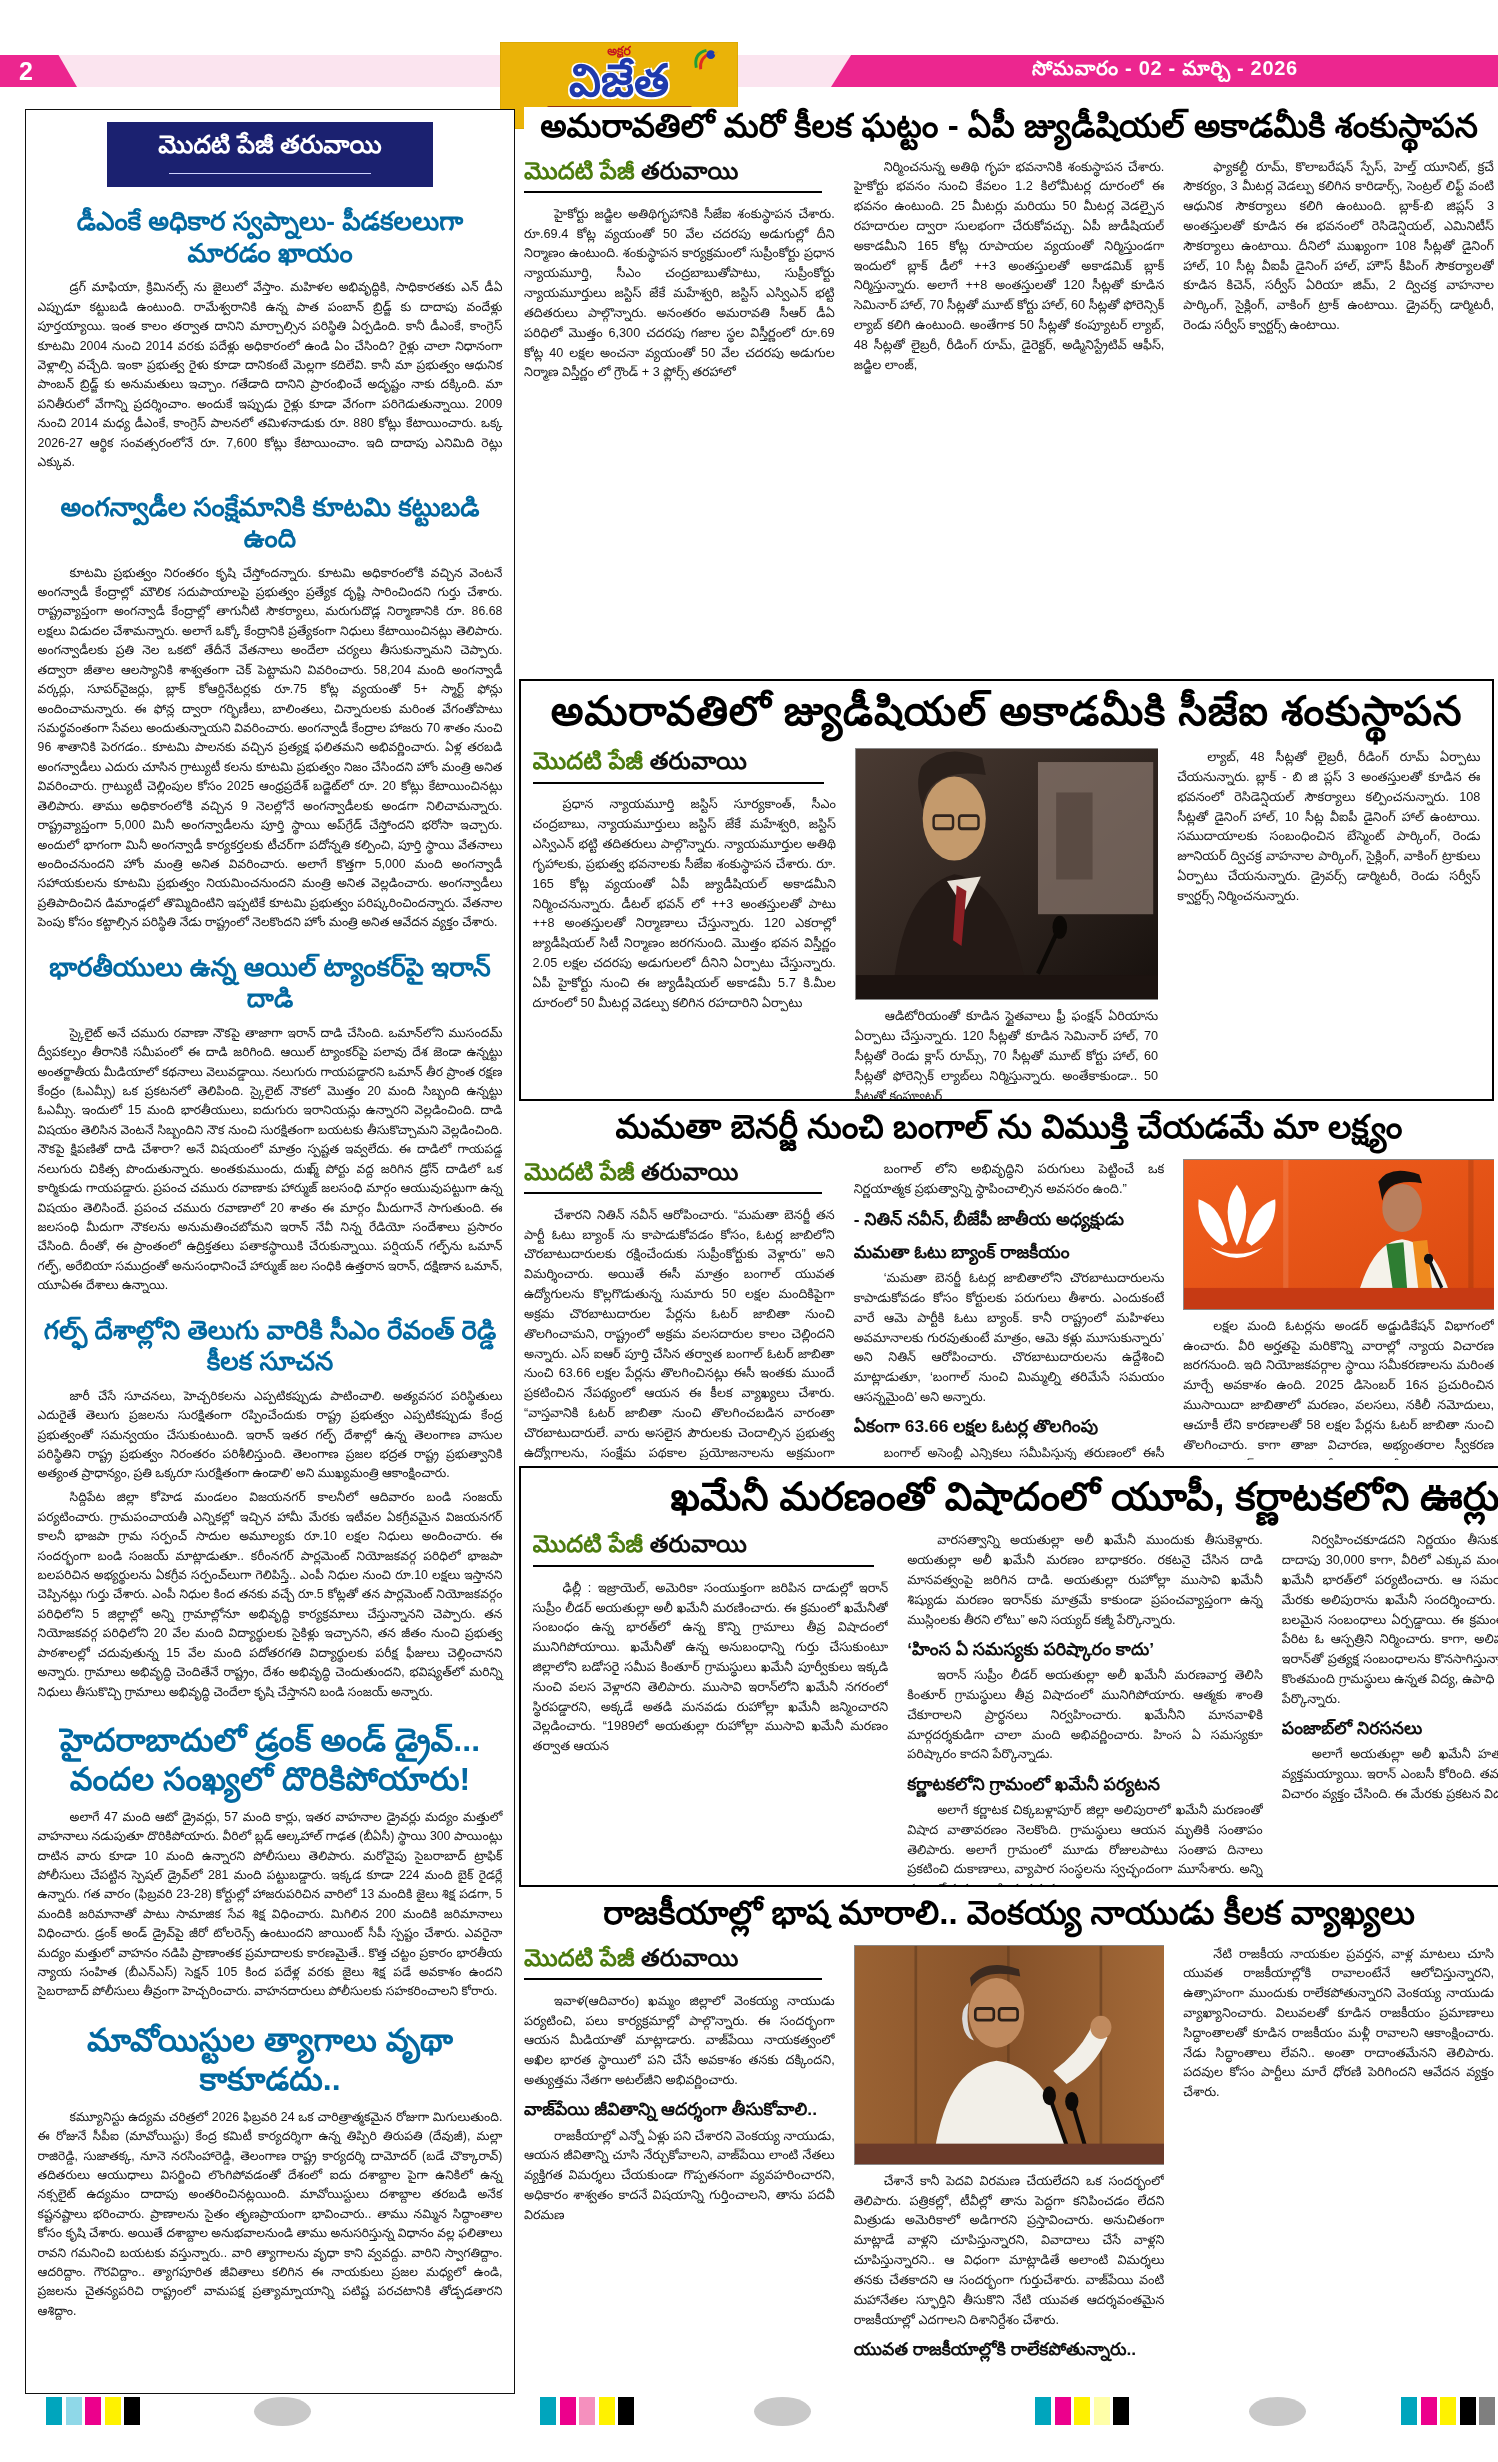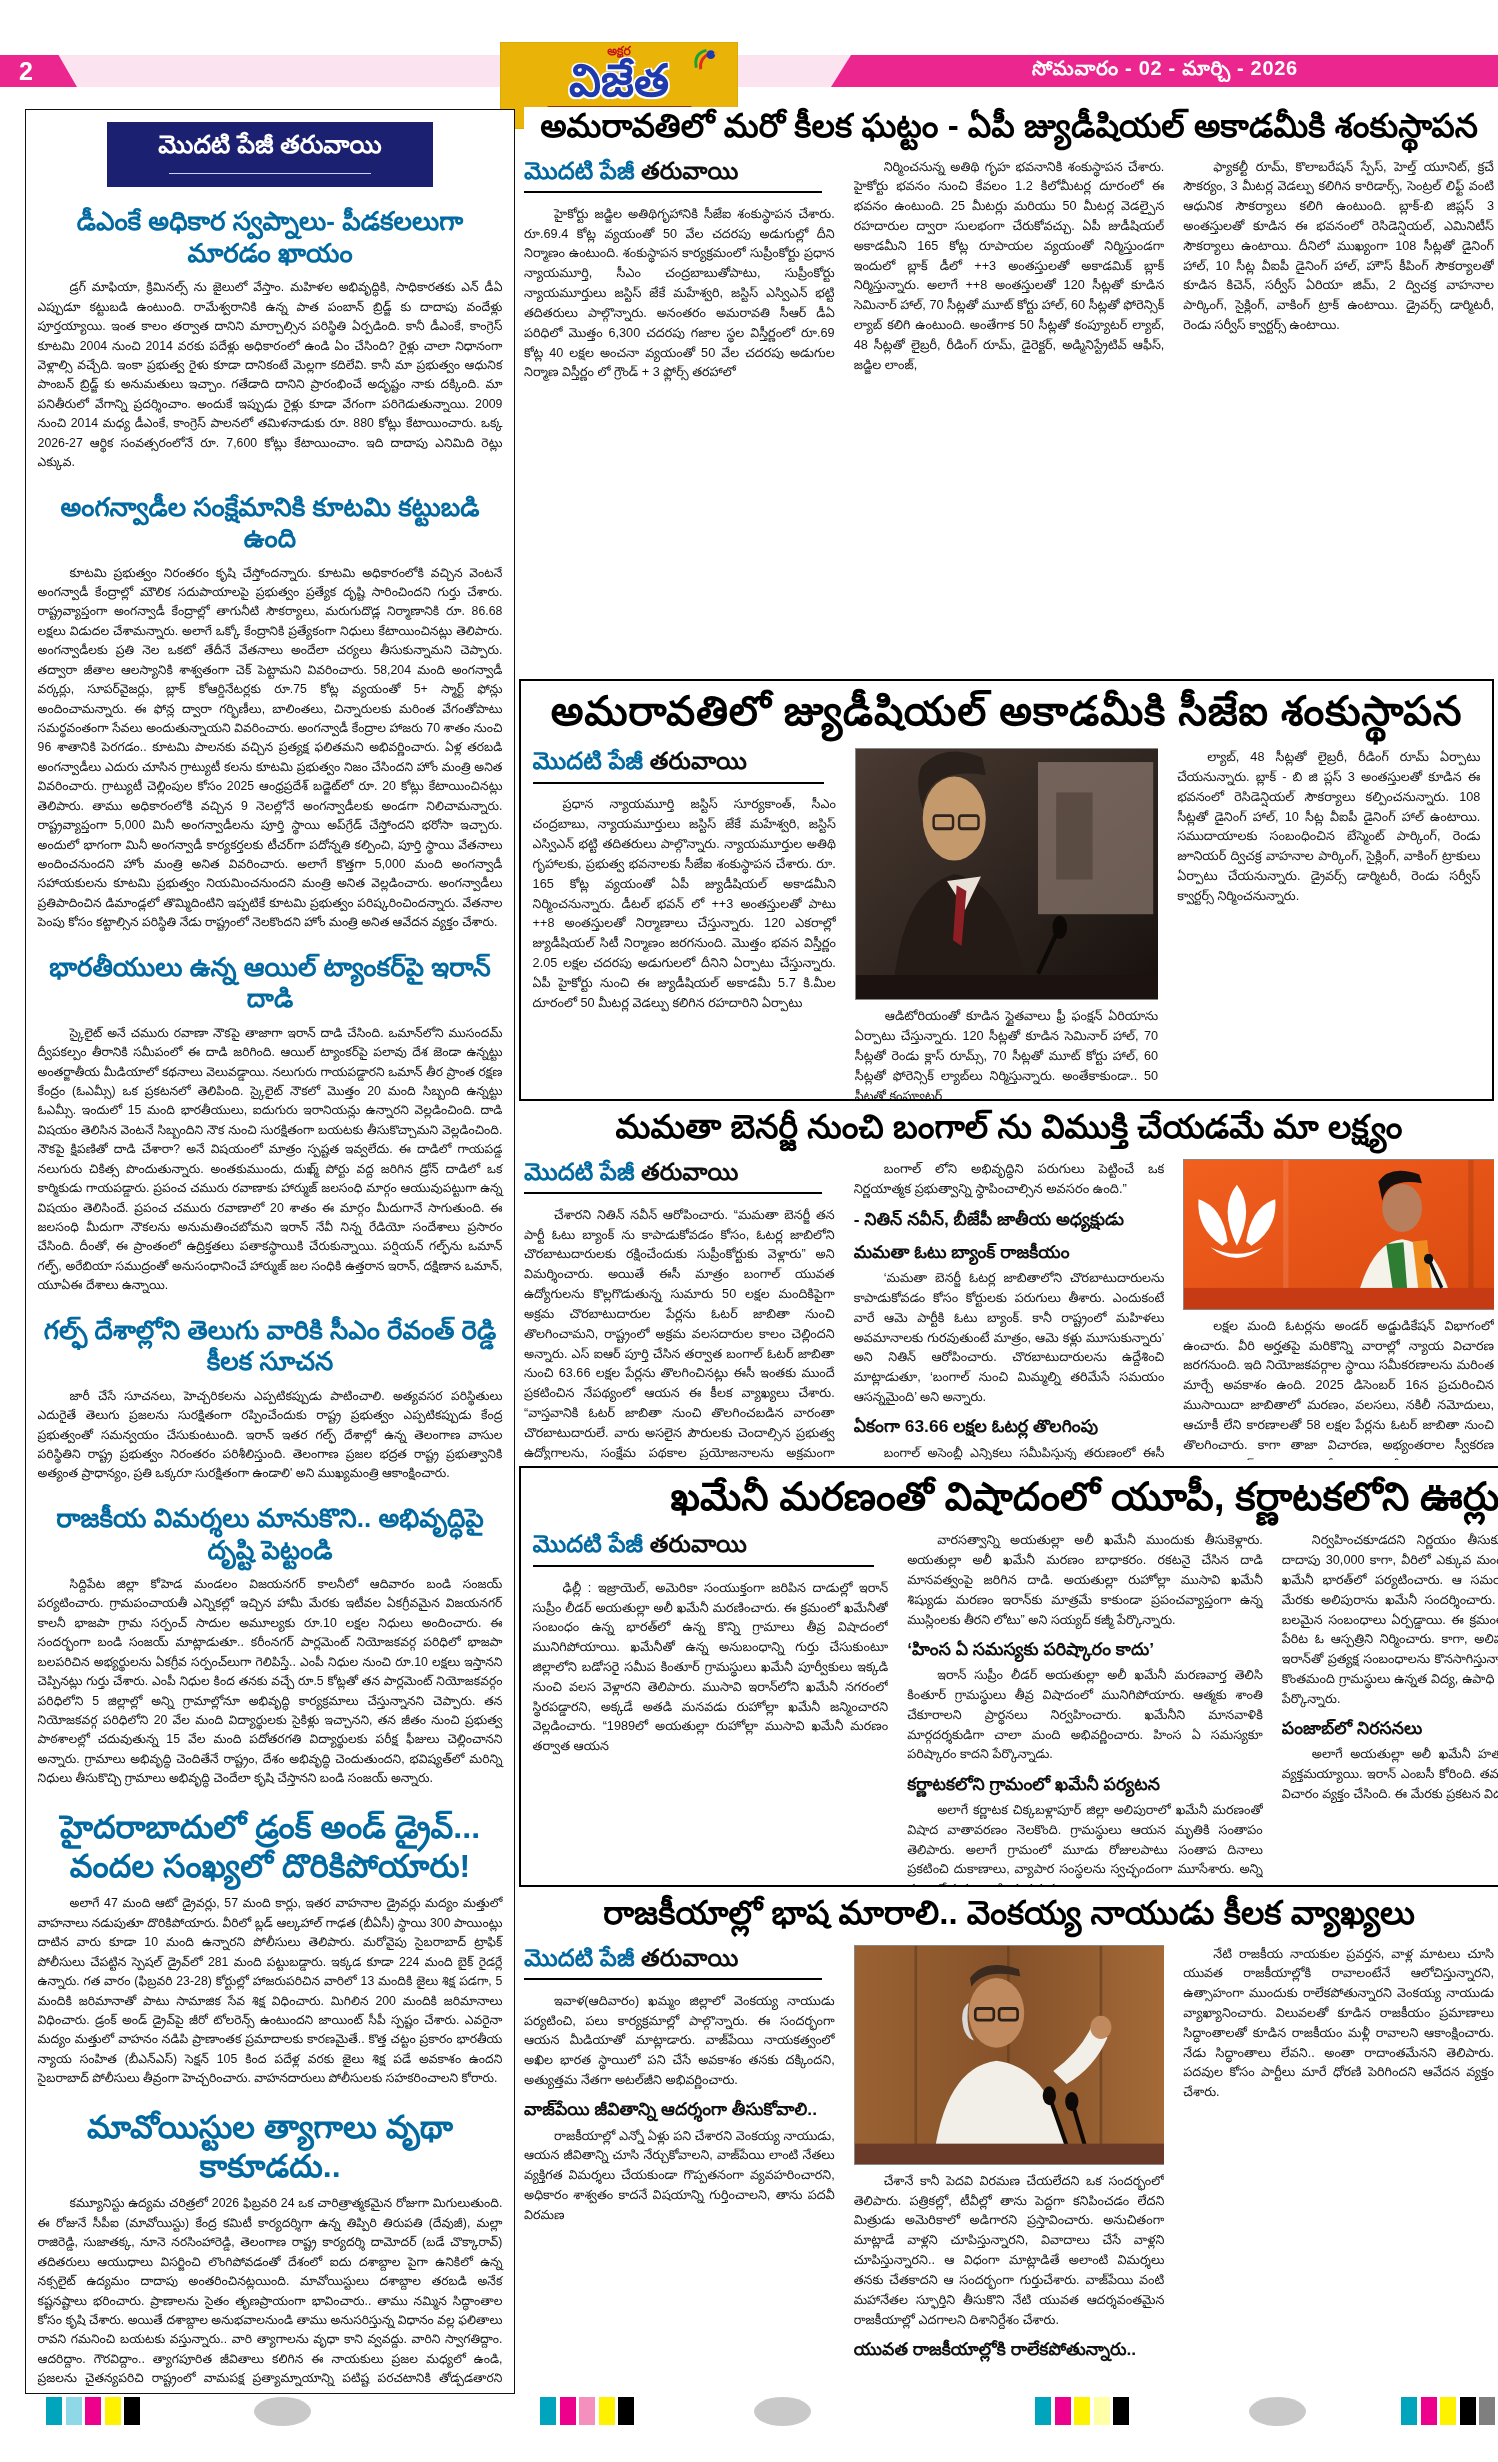--- a/index.html
+++ b/index.html
@@ -33,21 +33,21 @@
 
   
   .r-art{position:absolute;overflow:hidden;background:#fff;}
   .r-head{font-weight:900;text-align:center;line-height:1.18;margin:0 0 11.6px;color:#000;}
   .cols{display:flex;gap:19px;align-items:flex-start;}
   .col{flex:1 1 0;font-size:12.7px;line-height:1.56;text-align:justify;overflow:hidden;min-width:0;}
   .col p{margin:0 0 7.3px;text-indent:30px;}
   .subhead{font-size:17.4px;font-weight:700;text-indent:0;margin:7.3px 0 5.8px;line-height:1.3;}
   .cont-label{font-size:24px;font-weight:800;padding-bottom:7.3px;border-bottom:2.2px solid #000;
     margin:0 0 11.6px;display:block;width:96%;line-height:1.1;}
-  .cont-label .red{color:#0369a1;}
+  .cont-label .red{color:#4d7c0f;}
   .byline{font-size:17.4px;font-weight:800;margin:0 0 7.3px;text-indent:0;}
   .quote{font-size:13px;margin:0 0 7.3px;text-indent:0;}
   .photo{width:100%;display:block;border:0.7px solid #888;background:#222;}
 
   .art1{left:524px;top:107px;width:970px;height:567px;}
   .art1 .r-head{font-size:33px;}
   .art2{left:519px;top:679px;width:975px;height:422px;border:2.9px solid #000;box-sizing:border-box;padding:5.8px 11.6px;}
   .art2 .r-head{font-size:41px;letter-spacing:0.7px;margin-bottom:13px;}
   .art3{left:524px;top:1108px;width:970px;height:352px;}
   .art3 .r-head{font-size:33px;}
@@ -95,21 +95,20 @@
 
   <div class="lc-head">అంగన్వాడీల సంక్షేమానికి కూటమి కట్టుబడి ఉంది</div>
   <p class="lc-body">కూటమి ప్రభుత్వం నిరంతరం కృషి చేస్తోందన్నారు. కూటమి అధికారంలోకి వచ్చిన వెంటనే అంగన్వాడీ కేంద్రాల్లో మౌలిక సదుపాయాలపై ప్రభుత్వం ప్రత్యేక దృష్టి సారించిందని గుర్తు చేశారు. రాష్ట్రవ్యాప్తంగా అంగన్వాడీ కేంద్రాల్లో తాగునీటి సౌకర్యాలు, మరుగుదొడ్ల నిర్మాణానికి రూ. 86.68 లక్షలు విడుదల చేశామన్నారు. అలాగే ఒక్కో కేంద్రానికి ప్రత్యేకంగా నిధులు కేటాయించినట్లు తెలిపారు. అంగన్వాడీలకు ప్రతి నెల ఒకటో తేదీనే వేతనాలు అందేలా చర్యలు తీసుకున్నామని చెప్పారు. తద్వారా జీతాల ఆలస్యానికి శాశ్వతంగా చెక్ పెట్టామని వివరించారు. 58,204 మంది అంగన్వాడీ వర్కర్లు, సూపర్‌వైజర్లు, బ్లాక్ కోఆర్డినేటర్లకు రూ.75 కోట్ల వ్యయంతో 5+ స్మార్ట్ ఫోన్లు అందించామన్నారు. ఈ ఫోన్ల ద్వారా గర్భిణీలు, బాలింతలు, చిన్నారులకు మరింత వేగంతోపాటు సమర్థవంతంగా సేవలు అందుతున్నాయని వివరించారు. అంగన్వాడీ కేంద్రాల హాజరు 70 శాతం నుంచి 96 శాతానికి పెరగడం.. కూటమి పాలనకు వచ్చిన ప్రత్యక్ష ఫలితమని అభివర్ణించారు. ఏళ్ల తరబడి అంగన్వాడీలు ఎదురు చూసిన గ్రాట్యుటీ కలను కూటమి ప్రభుత్వం నిజం చేసిందని హోం మంత్రి అనిత వివరించారు. గ్రాట్యుటీ చెల్లింపుల కోసం 2025 ఆంధ్రప్రదేశ్ బడ్జెట్‌లో రూ. 20 కోట్లు కేటాయించినట్లు తెలిపారు. తాము అధికారంలోకి వచ్చిన 9 నెలల్లోనే అంగన్వాడీలకు అండగా నిలిచామన్నారు. రాష్ట్రవ్యాప్తంగా 5,000 మినీ అంగన్వాడీలను పూర్తి స్థాయి అప్‌గ్రేడ్ చేస్తోందని భరోసా ఇచ్చారు. అందులో భాగంగా మినీ అంగన్వాడీ కార్యకర్తలకు టీచర్‌గా పదోన్నతి కల్పించి, పూర్తి స్థాయి వేతనాలు అందించనుందని హోం మంత్రి అనిత వివరించారు. అలాగే కొత్తగా 5,000 మంది అంగన్వాడీ సహాయకులను కూటమి ప్రభుత్వం నియమించనుందని మంత్రి అనిత వెల్లడించారు. అంగన్వాడీలు ప్రతిపాదించిన డిమాండ్లలో తొమ్మిదింటిని ఇప్పటికే కూటమి ప్రభుత్వం పరిష్కరించిందన్నారు. వేతనాల పెంపు కోసం కట్టాల్సిన పరిస్థితి నేడు రాష్ట్రంలో నెలకొందని హోం మంత్రి అనిత ఆవేదన వ్యక్తం చేశారు.</p>
 
   <div class="lc-head">భారతీయులు ఉన్న ఆయిల్ ట్యాంకర్‌పై ఇరాన్ దాడి</div>
   <p class="lc-body">స్కైలైట్ అనే చమురు రవాణా నౌకపై తాజాగా ఇరాన్ దాడి చేసింది. ఒమాన్‌లోని ముసందమ్ ద్వీపకల్పం తీరానికి సమీపంలో ఈ దాడి జరిగింది. ఆయిల్ ట్యాంకర్‌పై పలావు దేశ జెండా ఉన్నట్టు అంతర్జాతీయ మీడియాలో కథనాలు వెలువడ్డాయి. నలుగురు గాయపడ్డారని ఒమాన్ తీర ప్రాంత రక్షణ కేంద్రం (ఓఎమ్సీ) ఒక ప్రకటనలో తెలిపింది. స్కైలైట్ నౌకలో మొత్తం 20 మంది సిబ్బంది ఉన్నట్టు ఓఎమ్సీ. ఇందులో 15 మంది భారతీయులు, ఐదుగురు ఇరానియన్లు ఉన్నారని వెల్లడించింది. దాడి విషయం తెలిసిన వెంటనే సిబ్బందిని నౌక నుంచి సురక్షితంగా బయటకు తీసుకొచ్చామని వెల్లడించింది. నౌకపై క్షిపణితో దాడి చేశారా? అనే విషయంలో మాత్రం స్పష్టత ఇవ్వలేదు. ఈ దాడిలో గాయపడ్డ నలుగురు చికిత్స పొందుతున్నారు. అంతకుముందు, దుఖ్మ్ పోర్టు వద్ద జరిగిన డ్రోన్ దాడిలో ఒక కార్మికుడు గాయపడ్డారు. ప్రపంచ చమురు రవాణాకు హార్ముజ్ జలసంధి మార్గం ఆయువుపట్టుగా ఉన్న విషయం తెలిసిందే. ప్రపంచ చమురు రవాణాలో 20 శాతం ఈ మార్గం మీదుగానే సాగుతుంది. ఈ జలసంధి మీదుగా నౌకలను అనుమతించబోమని ఇరాన్ నేవీ నిన్న రేడియో సందేశాలు ప్రసారం చేసింది. దీంతో, ఈ ప్రాంతంలో ఉద్రిక్తతలు పతాకస్థాయికి చేరుకున్నాయి. పర్షియన్ గల్ఫ్‌ను ఒమాన్ గల్ఫ్, అరేబియా సముద్రంతో అనుసంధానించే హార్ముజ్ జల సంధికి ఉత్తరాన ఇరాన్, దక్షిణాన ఒమాన్, యూఏఈ దేశాలు ఉన్నాయి.</p>
 
   <div class="lc-head">గల్ఫ్ దేశాల్లోని తెలుగు వారికి సీఎం రేవంత్ రెడ్డి కీలక సూచన</div>
   <p class="lc-body">జారీ చేసే సూచనలు, హెచ్చరికలను ఎప్పటికప్పుడు పాటించాలి. అత్యవసర పరిస్థితులు ఎదురైతే తెలుగు ప్రజలను సురక్షితంగా రప్పించేందుకు రాష్ట్ర ప్రభుత్వం ఎప్పటికప్పుడు కేంద్ర ప్రభుత్వంతో సమన్వయం చేసుకుంటుంది. ఇరాన్ ఇతర గల్ఫ్ దేశాల్లో ఉన్న తెలంగాణ వాసుల పరిస్థితిని రాష్ట్ర ప్రభుత్వం నిరంతరం పరిశీలిస్తుంది. తెలంగాణ ప్రజల భద్రత రాష్ట్ర ప్రభుత్వానికి అత్యంత ప్రాధాన్యం, ప్రతి ఒక్కరూ సురక్షితంగా ఉండాలి' అని ముఖ్యమంత్రి ఆకాంక్షించారు.</p>
 
-  <div class="lc-head">రాజకీయ విమర్శలు మానుకొని.. అభివృద్ధిపై దృష్టి పెట్టండి</div>
   <p class="lc-body">సిద్దిపేట జిల్లా కోహెడ మండలం విజయనగర్ కాలనీలో ఆదివారం బండి సంజయ్ పర్యటించారు. గ్రామపంచాయతీ ఎన్నికల్లో ఇచ్చిన హామీ మేరకు ఇటీవల ఏకగ్రీవమైన విజయనగర్ కాలనీ భాజపా గ్రామ సర్పంచ్ సాదుల అమూల్యకు రూ.10 లక్షల నిధులు అందించారు. ఈ సందర్భంగా బండి సంజయ్ మాట్లాడుతూ.. కరీంనగర్ పార్లమెంట్ నియోజకవర్గ పరిధిలో భాజపా బలపరిచిన అభ్యర్థులను ఏకగ్రీవ సర్పంచ్‌లుగా గెలిపిస్తే.. ఎంపీ నిధుల నుంచి రూ.10 లక్షలు ఇస్తానని చెప్పినట్లు గుర్తు చేశారు. ఎంపీ నిధుల కింద తనకు వచ్చే రూ.5 కోట్లతో తన పార్లమెంట్ నియోజకవర్గం పరిధిలోని 5 జిల్లాల్లో అన్ని గ్రామాల్లోనూ అభివృద్ధి కార్యక్రమాలు చేస్తున్నానని చెప్పారు. తన నియోజకవర్గ పరిధిలోని 20 వేల మంది విద్యార్థులకు సైకిళ్లు ఇచ్చానని, తన జీతం నుంచి ప్రభుత్వ పాఠశాలల్లో చదువుతున్న 15 వేల మంది పదోతరగతి విద్యార్థులకు పరీక్ష ఫీజులు చెల్లించానని అన్నారు. గ్రామాలు అభివృద్ధి చెందితేనే రాష్ట్రం, దేశం అభివృద్ధి చెందుతుందని, భవిష్యత్‌లో మరిన్ని నిధులు తీసుకొచ్చి గ్రామాలు అభివృద్ధి చెందేలా కృషి చేస్తానని బండి సంజయ్ అన్నారు.</p>
 
   <div class="lc-head big">
     <div>హైదరాబాదులో డ్రంక్ అండ్ డ్రైవ్...</div>
     <div>వందల సంఖ్యలో దొరికిపోయారు!</div>
   </div>
   <p class="lc-body">అలాగే 47 మంది ఆటో డ్రైవర్లు, 57 మంది కార్లు, ఇతర వాహనాల డ్రైవర్లు మద్యం మత్తులో వాహనాలు నడుపుతూ దొరికిపోయారు. వీరిలో బ్లడ్ ఆల్కహాల్ గాఢత (బీఏసీ) స్థాయి 300 పాయింట్లు దాటిన వారు కూడా 10 మంది ఉన్నారని పోలీసులు తెలిపారు. మరోవైపు సైబరాబాద్ ట్రాఫిక్ పోలీసులు చేపట్టిన స్పెషల్ డ్రైవ్‌లో 281 మంది పట్టుబడ్డారు. ఇక్కడ కూడా 224 మంది బైక్ రైడర్లే ఉన్నారు. గత వారం (ఫిబ్రవరి 23-28) కోర్టుల్లో హాజరుపరిచిన వారిలో 13 మందికి జైలు శిక్ష పడగా, 5 మందికి జరిమానాతో పాటు సామాజిక సేవ శిక్ష విధించారు. మిగిలిన 200 మందికి జరిమానాలు విధించారు. డ్రంక్ అండ్ డ్రైవ్‌పై జీరో టోలరెన్స్ ఉంటుందని జాయింట్ సీపీ స్పష్టం చేశారు. ఎవరైనా మద్యం మత్తులో వాహనం నడిపి ప్రాణాంతక ప్రమాదాలకు కారణమైతే.. కొత్త చట్టం ప్రకారం భారతీయ న్యాయ సంహిత (బీఎన్ఎస్) సెక్షన్ 105 కింద పదేళ్ల వరకు జైలు శిక్ష పడే అవకాశం ఉందని సైబరాబాద్ పోలీసులు తీవ్రంగా హెచ్చరించారు. వాహనదారులు పోలీసులకు సహకరించాలని కోరారు.</p>
 
   <div class="lc-head big">మావోయిస్టుల త్యాగాలు వృథా కాకూడదు..</div>
   <p class="lc-body">కమ్యూనిస్టు ఉద్యమ చరిత్రలో 2026 ఫిబ్రవరి 24 ఒక చారిత్రాత్మకమైన రోజుగా మిగులుతుంది. ఈ రోజునే సీపీఐ (మావోయిస్టు) కేంద్ర కమిటీ కార్యదర్శిగా ఉన్న తిప్పిరి తిరుపతి (దేవుజీ), మల్లా రాజిరెడ్డి, సుజాతక్క, నూనె నరసింహారెడ్డి, తెలంగాణ రాష్ట్ర కార్యదర్శి దామోదర్ (బడే చొక్కారావ్) తదితరులు ఆయుధాలు విసర్జించి లొంగిపోవడంతో దేశంలో ఐదు దశాబ్దాల పైగా ఉనికిలో ఉన్న నక్సలైట్ ఉద్యమం దాదాపు అంతరించినట్లయింది. మావోయిస్టులు దశాబ్దాల తరబడి అనేక కష్టనష్టాలు భరించారు. ప్రాణాలను సైతం తృణప్రాయంగా భావించారు.. తాము నమ్మిన సిద్ధాంతాల కోసం కృషి చేశారు. అయితే దశాబ్దాల అనుభవాలనుండి తాము అనుసరిస్తున్న విధానం వల్ల ఫలితాలు రావని గమనించి బయటకు వస్తున్నారు.. వారి త్యాగాలను వృధా కాని వ్వవద్దు. వారిని స్వాగతిద్దాం. ఆదరిద్దాం. గౌరవిద్దాం.. త్యాగపూరిత జీవితాలు కలిగిన ఈ నాయకులు ప్రజల మధ్యలో ఉండి, ప్రజలను చైతన్యపరిచి రాష్ట్రంలో వామపక్ష ప్రత్యామ్నాయాన్ని పటిష్ట పరచటానికి తోడ్పడతారని ఆశిద్దాం.</p>

